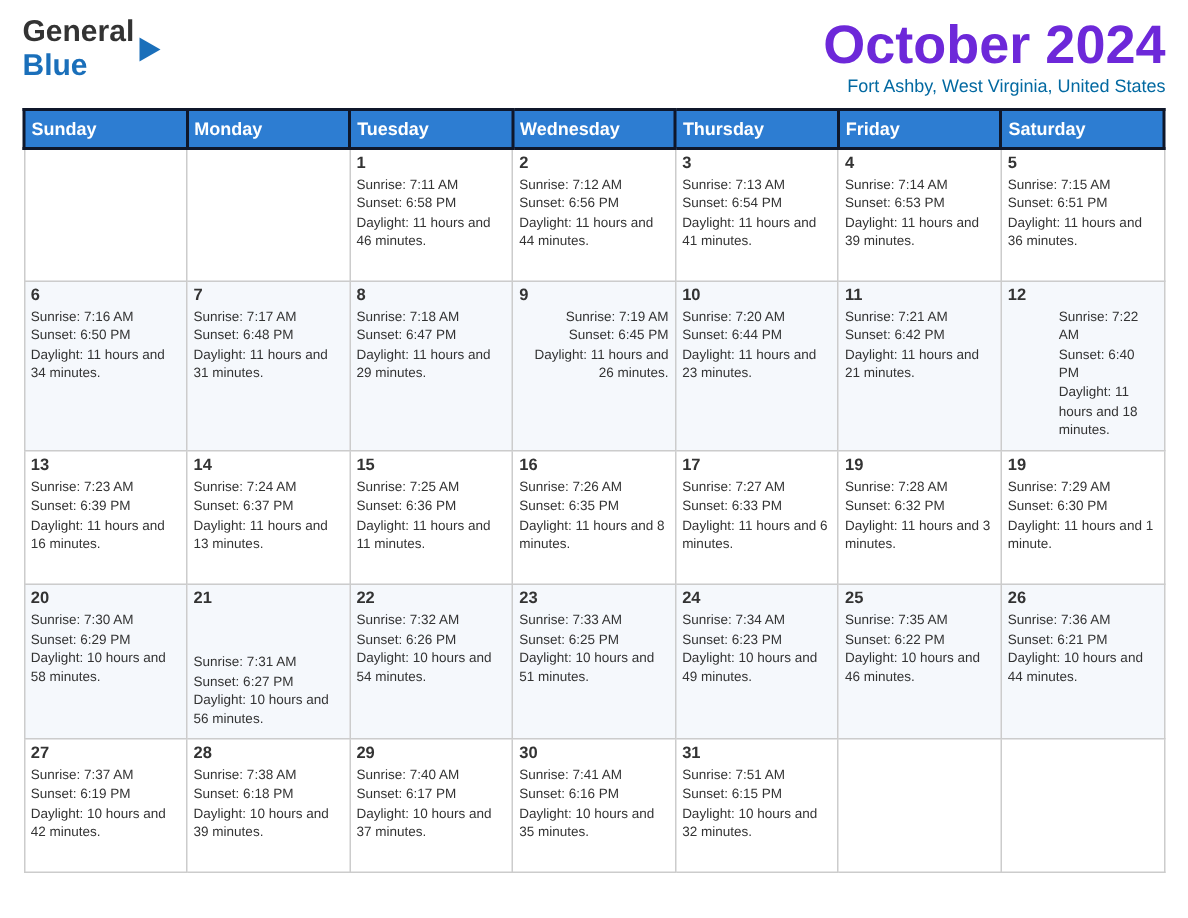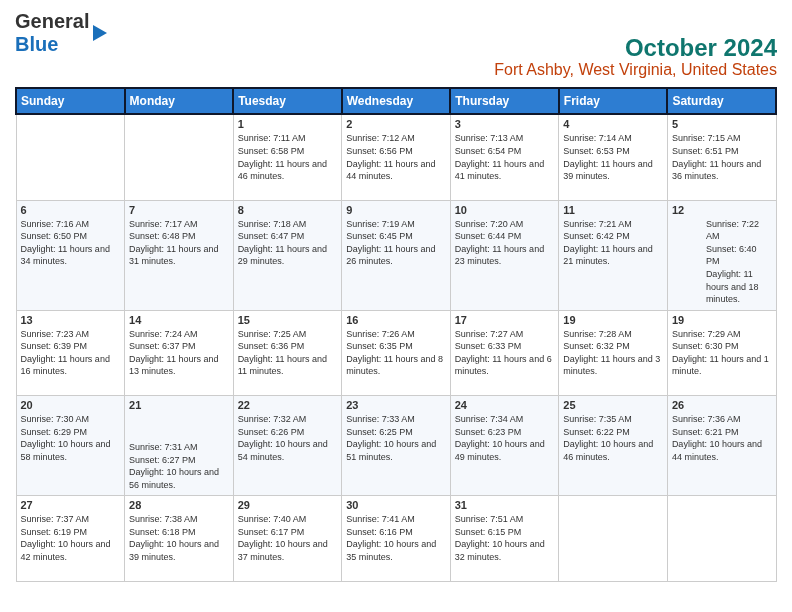--- a/index.html
+++ b/index.html
@@ -25,29 +25,28 @@
     }
     .logo {
       display: flex;
       flex-direction: column;
       align-items: flex-start;
     }
     .title-block {
       text-align: right;
     }
     .month-title {
-      font-size: 24px;
+      font-size: 36px;
       font-weight: bold;
-      color: #0f766e;
+      color: #6d28d9;
       line-height: 1.1;
-      margin-top: 25px;
     }
     .location {
-      font-size: 16px;
-      color: #c2410c;
+      font-size: 12px;
+      color: #0369a1;
     }
     .calendar {
       flex: 1;
       border: 1px solid #ccc;
       border-collapse: collapse;
       width: 100%;
       table-layout: fixed;
     }
     .calendar th {
       background-color: #2d7dd2;
@@ -180,21 +179,21 @@
 Daylight: 11 hours and 31 minutes.</div>
           </td>
           <td>
             <span class="day-num">8</span>
             <div class="day-info" style="white-space: pre-line;">Sunrise: 7:18 AM
 Sunset: 6:47 PM
 Daylight: 11 hours and 29 minutes.</div>
           </td>
           <td>
             <span class="day-num">9</span>
-            <div class="day-info" style="white-space: pre-line;">Sunrise: 7:19 AM
+            <div class="day-info" style="white-space: pre-line; text-align: right;">Sunrise: 7:19 AM
 Sunset: 6:45 PM
 Daylight: 11 hours and 26 minutes.</div>
           </td>
           <td>
             <span class="day-num">10</span>
             <div class="day-info" style="white-space: pre-line;">Sunrise: 7:20 AM
 Sunset: 6:44 PM
 Daylight: 11 hours and 23 minutes.</div>
           </td>
           <td>

